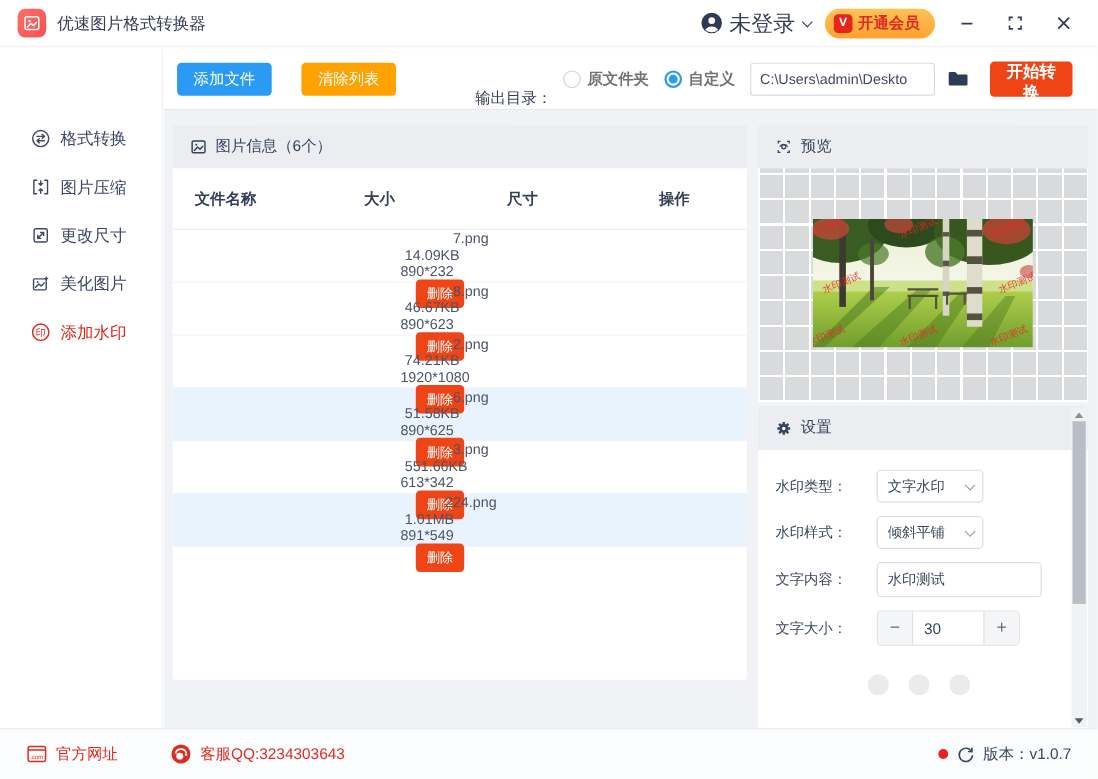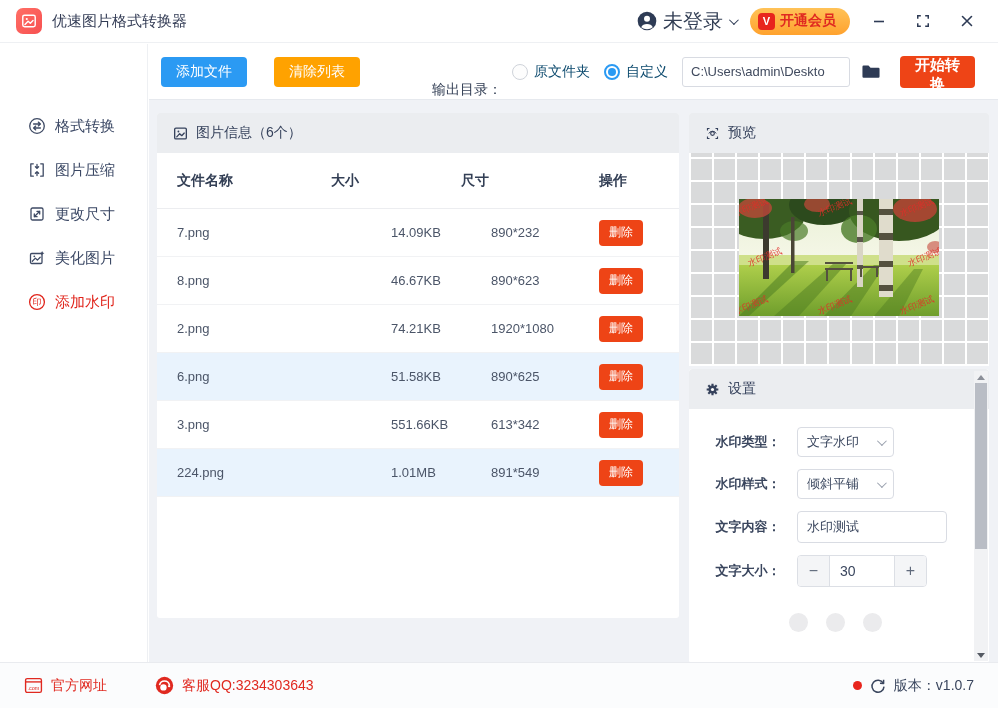--- a/index.html
+++ b/index.html
@@ -38,55 +38,55 @@
   .btn { border:none; border-radius:4px; color:#fff; font-size:14px; height:30px; padding:0 15px; cursor:pointer;
     font-family:inherit; }
   .btn-blue { background:#2b9af3; }
   .btn-orange { background:#ffa200; margin-left:27px; }
   .out-group { margin-left:auto; display:flex; align-items:center; }
   .out-label { font-size:14px; color:#333f55; margin-right:10px;margin-top:36px; }
   .radio { display:flex; align-items:center; gap:6px; margin-right:14px; cursor:pointer; }
   .radio-dot { width:16px; height:16px; border-radius:50%; border:1px solid #cfd3da; background:#fdfdfd; }
   .radio.checked .radio-dot { border:2px solid #2b9af3; background:#fff; position:relative; }
   .radio.checked .radio-dot::after { content:""; position:absolute; inset:2px; border-radius:50%; background:#2b9af3; }
-  .radio-label { font-size:14px; color:#0c4a6e; }
+  .radio-label { font-size:14px; color:#737373;font-weight:bold; }
   .path-input { width:168px; height:30px; border:1px solid #d8dbe2; border-radius:3px; padding:0 8px;
     font-size:13px; color:#404a5e; font-family:inherit; background:#fff; }
   .folder-btn { margin:0 18px 0 10px; display:flex; cursor:pointer; }
   .btn-start { background:#ee4416; height:32px; width:75px; font-size:15px; font-weight:bold; }
 
   
   .table-card { position:absolute; left:8px; top:69px; width:522px; height:505px; background:#fff; border-radius:3px; }
   .card-head { height:40px; background:#ebedf0; border-radius:3px 3px 0 0; display:flex; align-items:center;
     gap:8px; padding:0 16px; font-size:14px; color:#36425c; }
   .thead { height:56px; display:flex; align-items:center; border-bottom:1px solid #ecedf0;
     font-size:14px; font-weight:bold; color:#333f55;gap:30px; }
   .trow { height:48px; display:flex; align-items:center; border-bottom:1px solid #f1f2f4;
-    font-size:13px; color:#4b5568; cursor:default; }
+    font-size:13px; color:#4b5568; cursor:default;flex-direction:column; }
   .trow.hl { background:#e9f3fd; }
   .col-name { flex:1; padding-left:20px; }
   .col-size { width:100px; }
   .col-dims { width:108px; }
   .col-action { width:80px; }
   .del-btn { background:#ee4416; border:none; border-radius:4px; color:#fff; font-size:12px;
     width:44px; height:26px; cursor:pointer; font-family:inherit; }
 
   
   .preview-card { position:absolute; left:540px; top:69px; width:300px; height:253px; background:#fff; border-radius:3px; }
   .checker { position:relative; height:213px; background-color:#d9dadb;
     background-image:repeating-linear-gradient(0deg,#fff 0 2px,transparent 2px 23px),
                      repeating-linear-gradient(90deg,#fff 0 2px,transparent 2px 23px); overflow:hidden; }
   .photo { position:absolute; left:50px; top:46px; width:200px; height:117px; overflow:hidden; }
   .wm-tile { position:absolute; font-size:9px; color:rgba(225,45,40,.9); transform:rotate(-22deg); white-space:nowrap; }
 
   .settings-card { position:absolute; left:540px; top:325px; width:300px; height:294px; background:#fff;
     border-radius:3px; overflow:hidden; }
   .set-body { position:relative; padding:18px 24px 0 16px; }
   .set-row { display:flex; align-items:center; margin-bottom:12px; }
-  .set-label { width:86px; text-align:center; font-size:13px; color:#3a465e; flex:0 0 auto;font-weight:bold; }
+  .set-label { width:86px; text-align:left; font-size:13px; color:#3a465e; flex:0 0 auto; }
   .select { margin-left:6px; width:97px; height:30px; border:1px solid #d9dce3; border-radius:4px; background:#fff;
     display:flex; align-items:center; justify-content:space-between; padding:0 9px; font-size:13px; color:#3a465e; cursor:pointer; }
   .chev { width:7px; height:7px; border-right:1.5px solid #9aa1ae; border-bottom:1.5px solid #9aa1ae;
     transform:rotate(45deg) translateY(-2px); flex:0 0 auto; }
   .text-input { margin-left:6px; width:150px; height:32px; border:1px solid #d9dce3; border-radius:4px;
     padding:0 9px; font-size:13px; color:#3a465e; font-family:inherit; }
   .stepper { margin-left:6px; display:flex; height:32px; border:1px solid #dcdfe5; border-radius:4px; overflow:hidden; }
   .step-btn { width:32px; background:#f4f5f7; border:none; font-size:16px; color:#606a7c; cursor:pointer;
     font-family:inherit; }
   .step-minus { border-right:1px solid #dcdfe5; }

